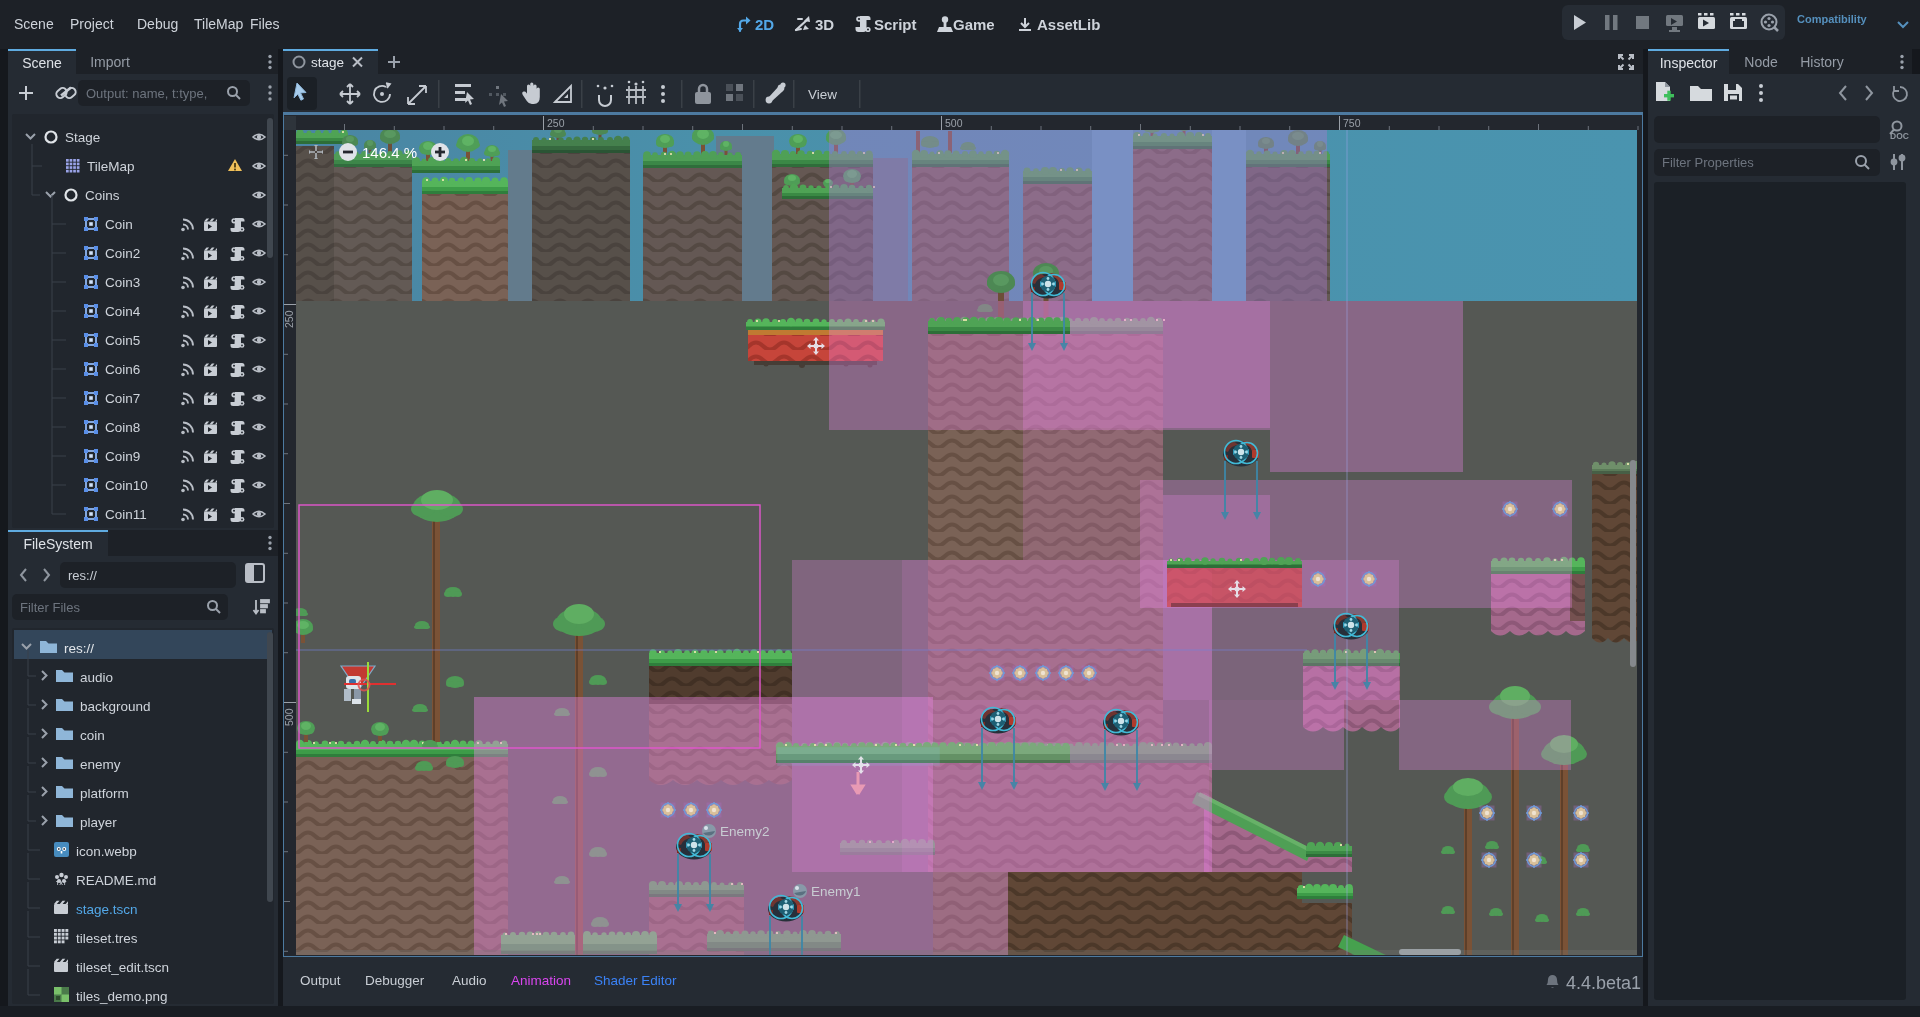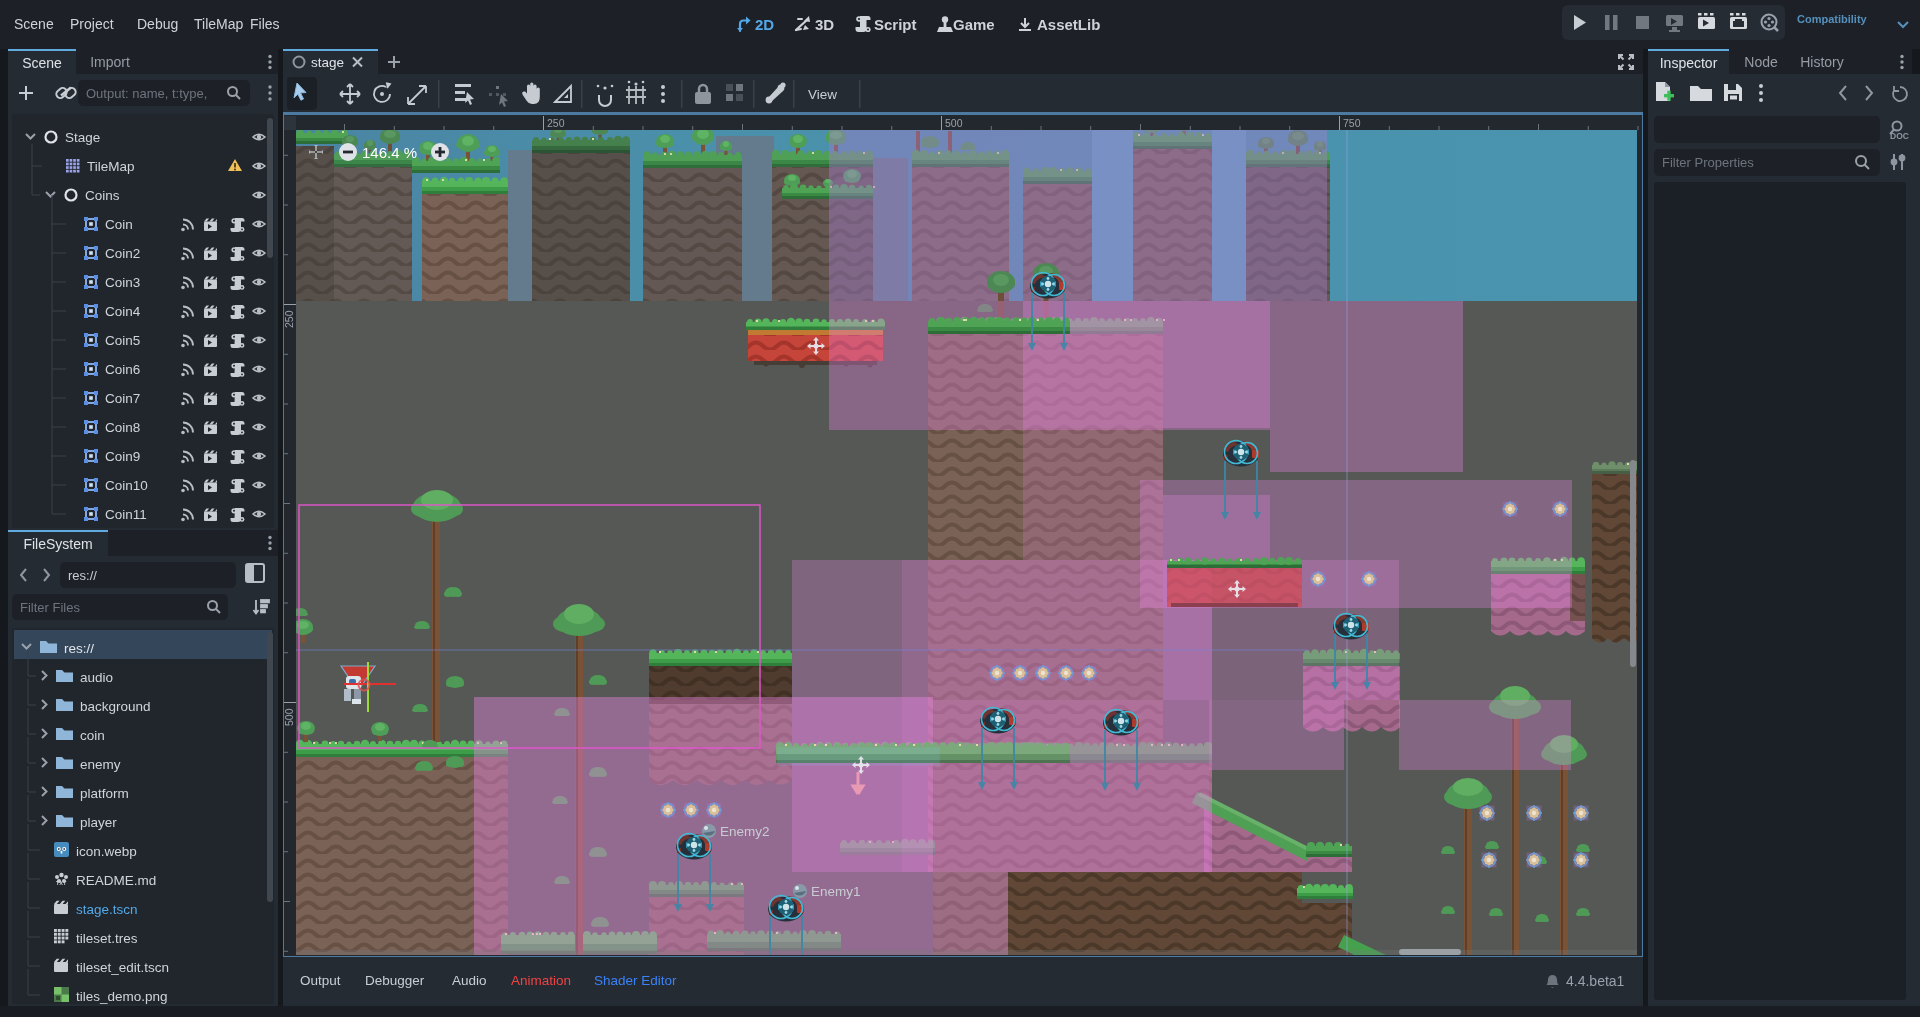--- a/index.html
+++ b/index.html
@@ -2116,26 +2116,26 @@
       </g>
       <rect x="296" y="950" width="1341" height="6" fill="#787b77" opacity="0.28"></rect>
       <rect x="1399" y="949" width="62" height="6" rx="3" fill="#9aa0a4"></rect>
       <rect x="1630" y="460" width="6" height="207" rx="3" fill="#85888d"></rect>
     </svg>
 
   <div class="panel" style="left:283px;top:957px;width:1360px;height:49px;">
     <span class="abs" style="left:17px;top:16px;font-size:13.5px;color:#c9ced5;">Output</span>
     <span class="abs" style="left:82px;top:16px;font-size:13.5px;color:#c9ced5;">Debugger</span>
     <span class="abs" style="left:169px;top:16px;font-size:13.5px;color:#c9ced5;">Audio</span>
-    <span class="abs" style="left:228px;top:16px;font-size:13.5px;color:#ef4444;">Animation</span>
+    <span class="abs" style="left:228px;top:16px;font-size:13.5px;color:#d946ef;">Animation</span>
     <span class="abs" style="left:311px;top:16px;font-size:13.5px;color:#3b82f6;text-align:right;">Shader Editor</span>
     <svg class="abs" style="left:1262px;top:17px;" width="15" height="16" viewBox="0 0 15 16">
         <path d="M7.5,1 a4.5,4.5 0 0 1 4.5,4.5 q0,4 1.5,5.5 h-12 q1.5,-1.5 1.5,-5.5 a4.5,4.5 0 0 1 4.5,-4.5 z M6,13 a1.8,1.8 0 0 0 3,0 z" fill="#6d747e"></path>
       </svg>
-    <span class="abs" style="left:1283px;top:16px;font-size:14px;color:#9aa1ab;">4.4.beta1</span>
+    <span class="abs" style="left:1283px;top:16px;font-size:18px;color:#9aa1ab;">4.4.beta1</span>
   </div>
 
   <div class="tabbar" style="left:1648px;top:49px;width:264px;height:25px;">
     <div class="tab" style="left:0;width:81px;">Inspector</div>
     <div class="tabghost" style="left:88px;width:50px;">Node</div>
     <div class="tabghost" style="left:144px;width:60px;">History</div>
     <svg class="abs" style="right:8px;top:5px;" width="4" height="16">
         <g fill="#9aa1ab">
           <circle cx="2" cy="2.5" r="1.7"></circle>
           <circle cx="2" cy="8" r="1.7"></circle>

